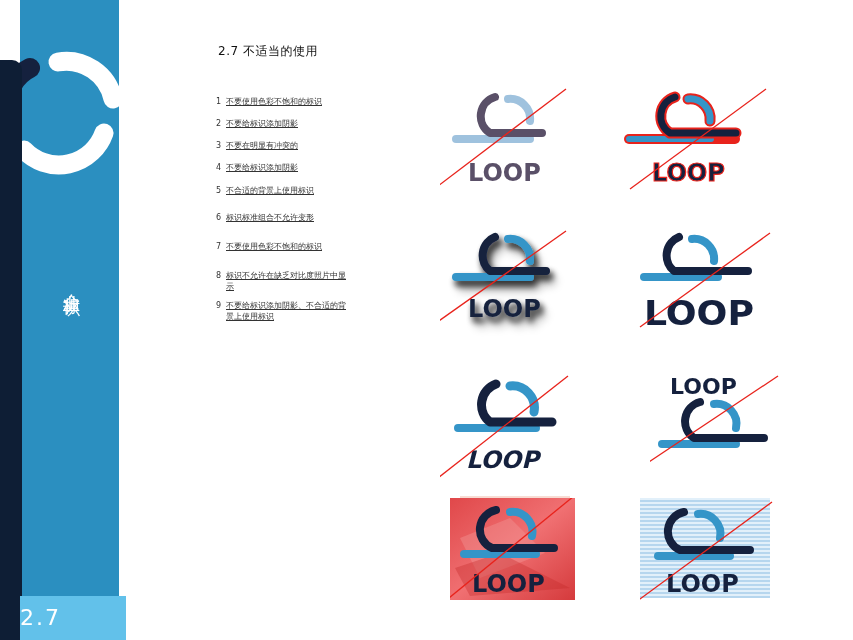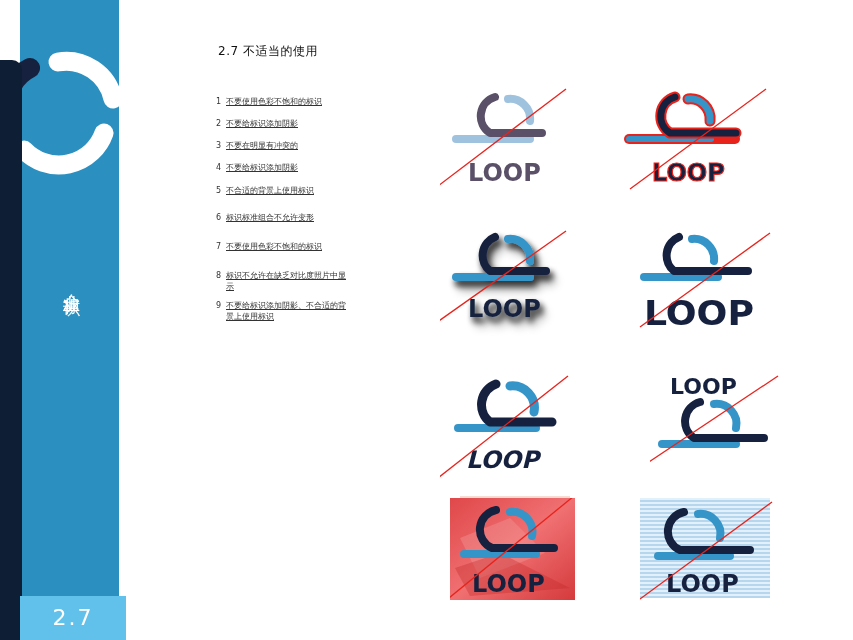--- a/index.html
+++ b/index.html
@@ -4,21 +4,21 @@
   <style>
     * { margin: 0; padding: 0; box-sizing: border-box; }
     html, body { width: 853px; height: 640px; overflow: hidden; background: #ffffff; }
     body { position: relative; font-family: "DejaVu Sans", "Liberation Sans", sans-serif; color: #222; }
 
     
     .sidebar-band { position: absolute; left: 20px; top: 0; width: 99px; height: 600px; background: #2b8fc0; }
     .sidebar-dark { position: absolute; left: 0; top: 60px; width: 22px; height: 580px; background: #0e1e35; border-top-right-radius: 10px; }
     .sidebar-arc { position: absolute; left: 0; top: 0; width: 140px; height: 200px; }
     .sidebar-title { position: absolute; left: 58px; top: 280px; width: 24px; color: #fff; font-size: 17px; line-height: 20px; writing-mode: vertical-rl; letter-spacing: 2px; }
-    .sidebar-footer { position: absolute; left: 20px; top: 596px; width: 106px; height: 44px; background: #62c1ea; color: #fff; font-size: 22px; text-align: center; line-height: 44px; letter-spacing: 2px; }
+    .sidebar-footer { position: absolute; left: 20px; top: 596px; width: 106px; height: 44px; background: #62c1ea; color: #fff; font-size: 22px; text-align: left; line-height: 44px; letter-spacing: 2px; }
 
     
     .page-title { position: absolute; left: 218px; top: 43px; font-size: 12px; color: #111; letter-spacing: 0.5px; }
 
     
     .rules { position: absolute; left: 216px; top: 0; width: 160px; }
     .rule { position: absolute; left: 0; width: 160px; font-size: 8px; line-height: 11px; color: #333; display: flex; }
     .rule .num { width: 10px; flex: none; }
     .rule .txt { flex: 1; text-decoration: underline; }
 

